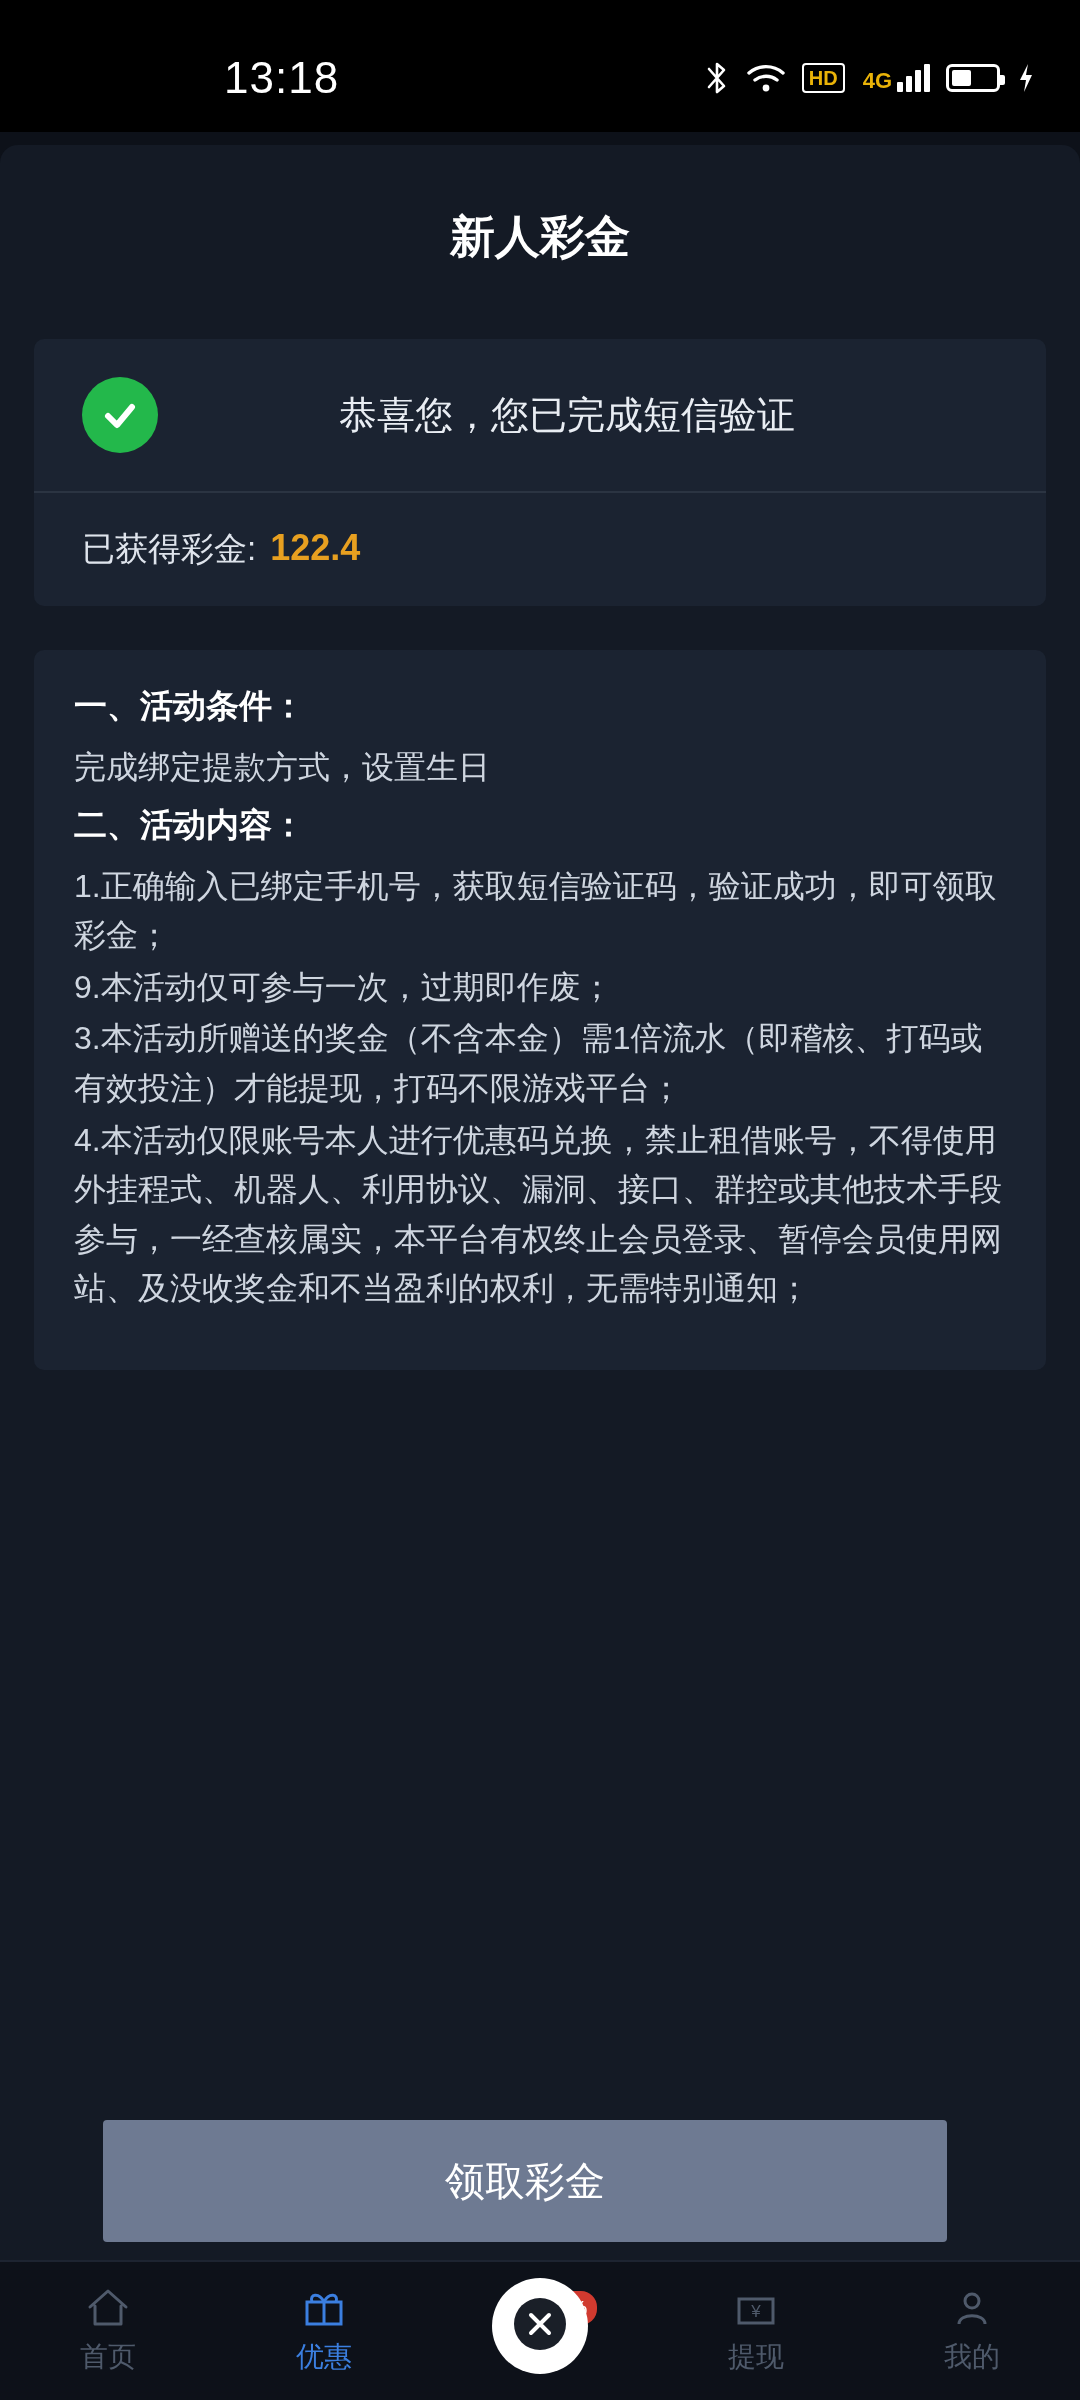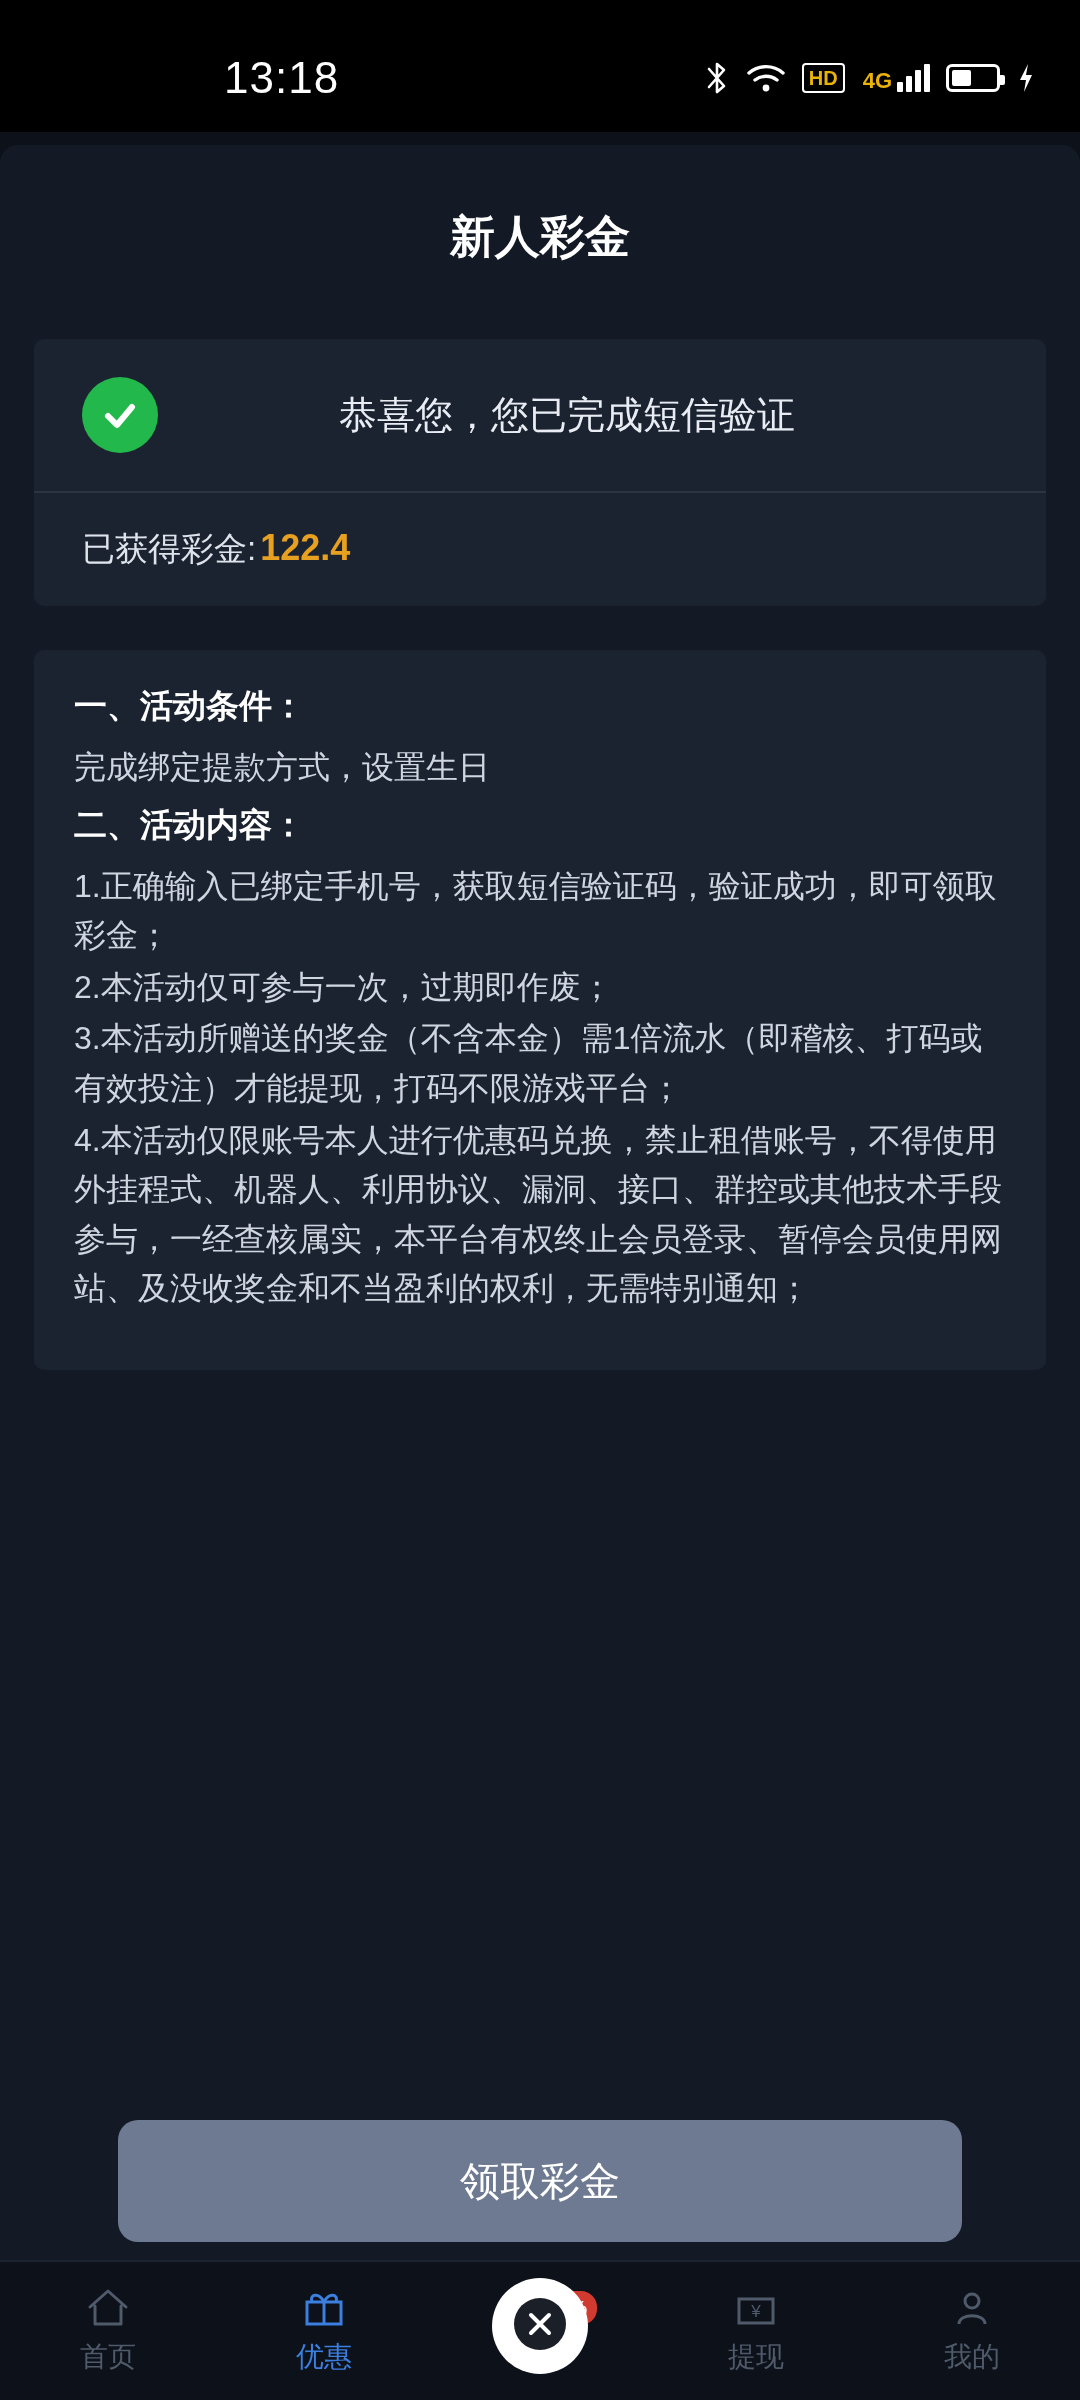--- a/index.html
+++ b/index.html
@@ -146,21 +146,21 @@
   }
   .amount-label {
     font-size: 33px;
     color: #dfe4ec;
     font-weight: normal;
   }
   .amount-value {
     font-size: 36px;
     color: #e8a020;
     font-weight: bold;
-    margin-left: 4px;
+    margin-left: 14px;
   }
 
   .terms {
     margin: 44px 34px 0 34px;
     background: #1b2331;
     border-radius: 10px;
     padding: 34px 40px 54px 40px;
   }
   .terms h3 {
     font-size: 33px;
@@ -172,26 +172,26 @@
   .terms p {
     font-size: 32px;
     line-height: 1.55;
     color: #cfd6e0;
     margin-bottom: 4px;
   }
   .terms p.item { margin-bottom: 2px; }
 
   .claim-btn {
     position: absolute;
-    left: 118px;
+    left: 103px;
     top: 1975px;
     width: 844px;
     height: 122px;
     background: #6e7a92;
-    border-radius: 20px;
+    border-radius: 4px;
     border: none;
     color: #ffffff;
     font-size: 40px;
     font-family: "Liberation Sans", sans-serif;
     display: flex;
     align-items: center;
     justify-content: center;
   }
 
   
@@ -305,21 +305,21 @@
         <span class="amount-label">已获得彩金:</span>
         <span class="amount-value">122.4</span>
       </div>
     </div>
 
     <div class="terms">
       <h3>一、活动条件：</h3>
       <p>完成绑定提款方式，设置生日</p>
       <h3 class="second">二、活动内容：</h3>
       <p class="item">1.正确输入已绑定手机号，获取短信验证码，验证成功，即可领取彩金；</p>
-      <p class="item">2.本活动仅可参与一次，过期即作废；</p>
+      <p class="item">9.本活动仅可参与一次，过期即作废；</p>
       <p class="item">3.本活动所赠送的奖金（不含本金）需1倍流水（即稽核、打码或有效投注）才能提现，打码不限游戏平台；</p>
       <p class="item">4.本活动仅限账号本人进行优惠码兑换，禁止租借账号，不得使用外挂程式、机器人、利用协议、漏洞、接口、群控或其他技术手段参与，一经查核属实，本平台有权终止会员登录、暂停会员使用网站、及没收奖金和不当盈利的权利，无需特别通知；</p>
     </div>
 
     <button class="claim-btn">领取彩金</button>
   </div>
 
   <div class="bottom-nav">
 
     <div class="nav-item">

